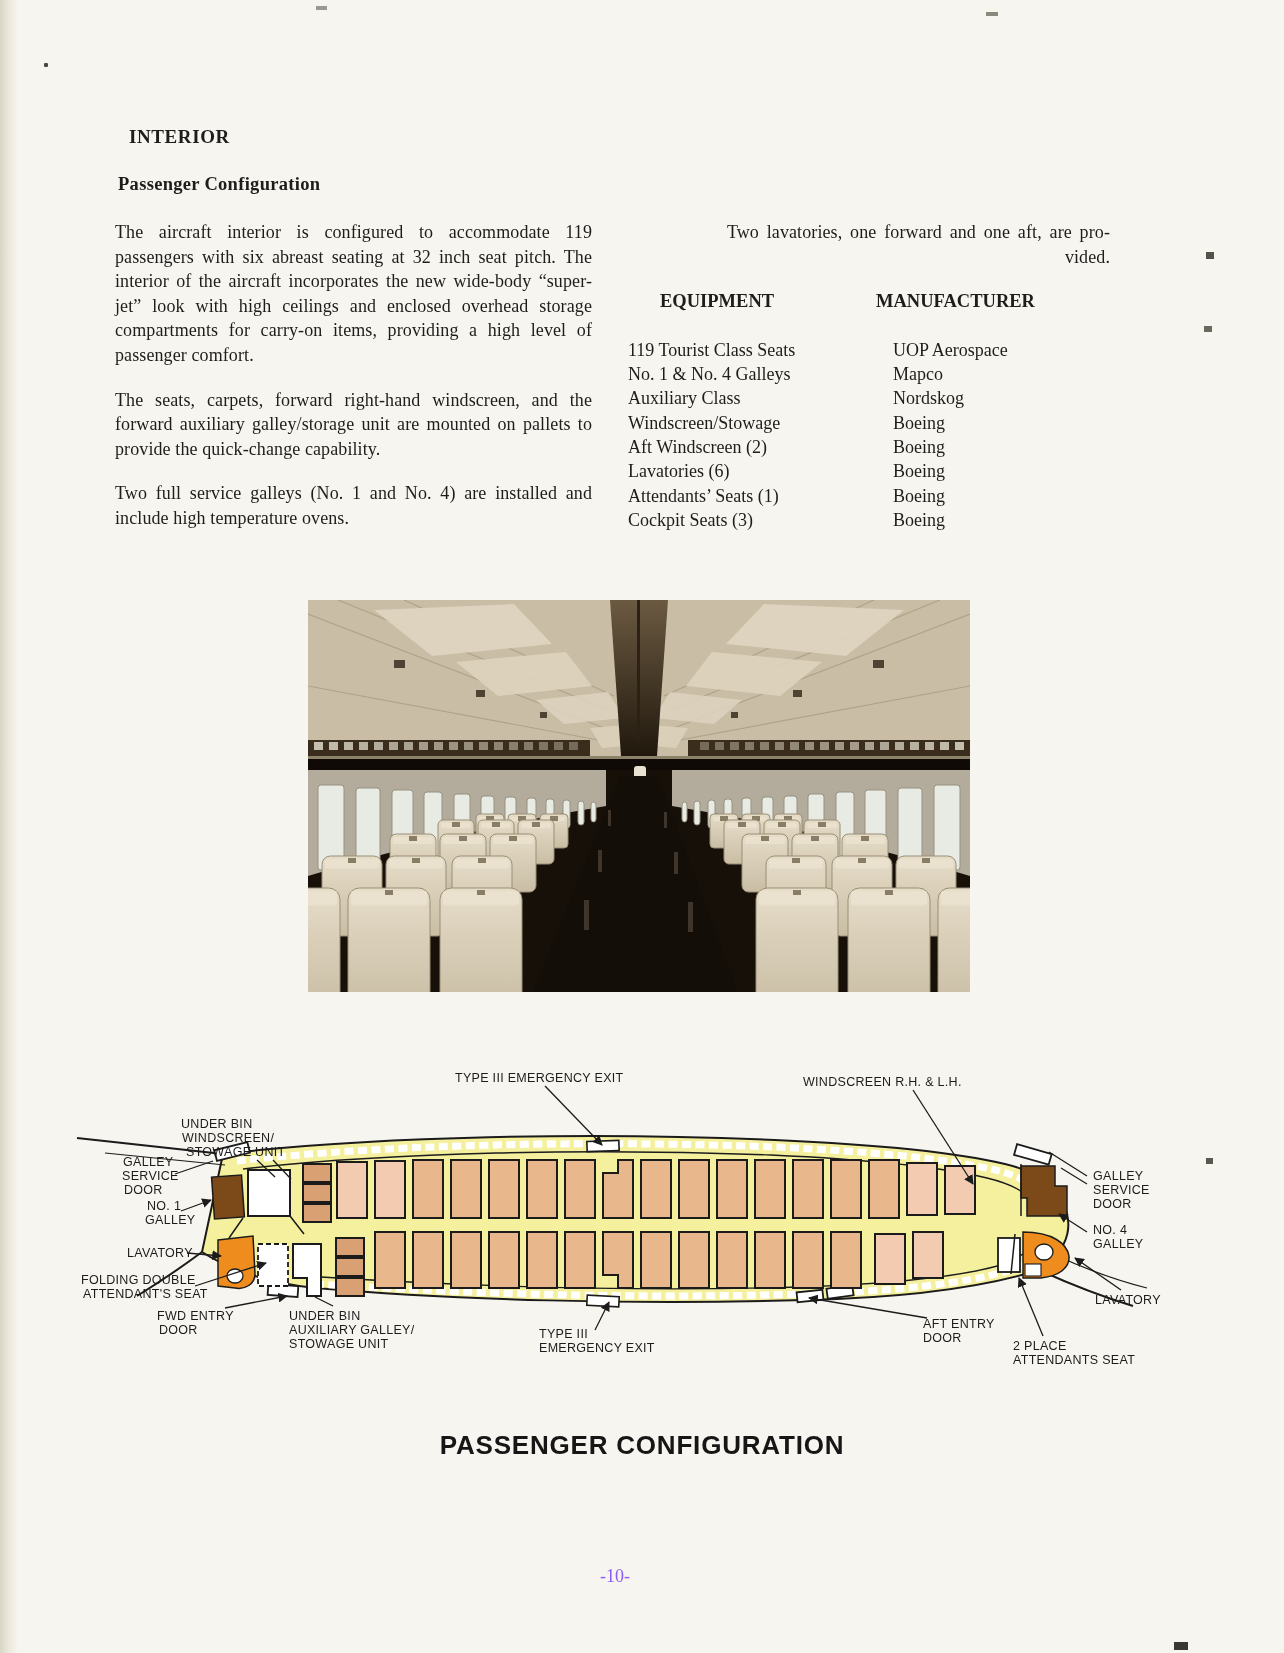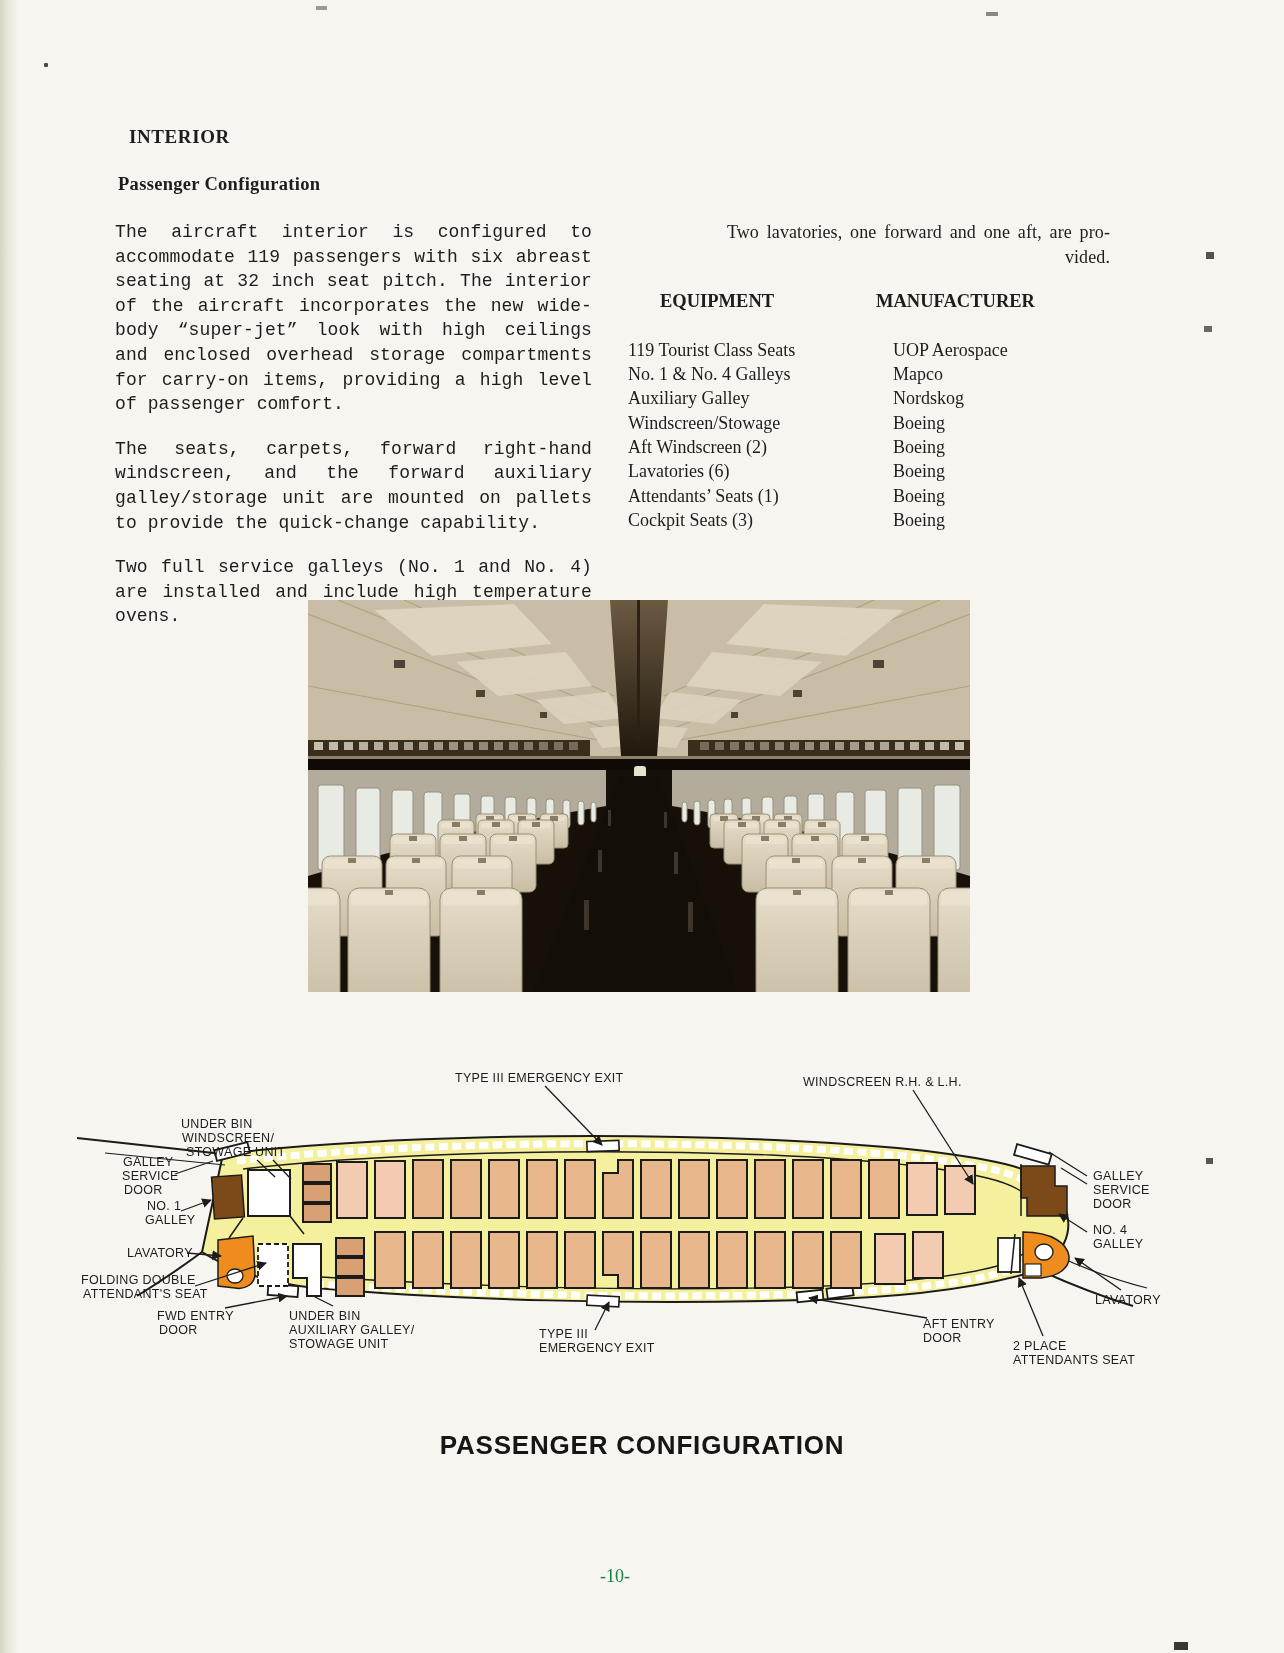--- a/index.html
+++ b/index.html
@@ -16,21 +16,21 @@
   .artifact{position:absolute;}
   .h-section{
     position:absolute;left:129px;top:126px;
     font-size:19px;font-weight:bold;letter-spacing:.6px;
   }
   .h-sub{
     position:absolute;left:118px;top:174px;
     font-size:18.5px;font-weight:bold;letter-spacing:.3px;
   }
   .col{position:absolute;top:220px;font-size:18px;line-height:24.6px;}
-  .col-left{left:115px;width:477px;font-family:Liberation Mono, monospace;}
+  .col-left{left:115px;width:477px;}
   .col-right{left:628px;width:482px;}
   .col p{margin:0 0 20px 0;text-align:justify;letter-spacing:.1px;}
   .col-right p.hyph{white-space:pre-line;text-align:right;word-spacing:3.2px;margin-bottom:8px;}
   .eqtable{margin-top:20px;font-family:Liberation Serif, serif;}
   .eqtable .thead{display:flex;font-weight:bold;font-size:18.5px;}
   .eqtable .thead .th1{margin-left:32px;width:216px;}
   .eqtable .thead .th2{}
   .eqtable .rows{margin-top:24px;}
   .eqtable .tr{display:flex;line-height:24.3px;}
   .eqtable .td1{width:265px;}
@@ -40,21 +40,21 @@
     font-family:"Liberation Sans","DejaVu Sans",sans-serif;
     font-size:12.5px;fill:#1c1c1c;letter-spacing:.3px;
   }
   .caption{
     position:absolute;left:0;top:1430px;width:1284px;text-align:center;
     font-family:"Liberation Sans","DejaVu Sans",sans-serif;
     font-size:26px;font-weight:bold;letter-spacing:.8px;color:#161616;
   }
   .pagenum{
     position:absolute;left:0;top:1566px;width:1230px;text-align:center;
-    font-size:18px;color:#15803d;
+    font-size:18px;color:#8b5cf6;
   }
 </style>
 </head>
 <body>
 
 <div class="gutter"></div>
 
 <div class="artifact" style="left:44px;top:63px;width:4px;height:4px;background:#4a4a44;border-radius:1px;"></div>
 <div class="artifact" style="left:316px;top:6px;width:11px;height:4px;background:#9a998f;"></div>
 <div class="artifact" style="left:986px;top:12px;width:12px;height:4px;background:#8a897e;"></div>
@@ -83,21 +83,21 @@
     <div class="rows">
       <div class="tr">
           <div class="td1">119 Tourist Class Seats</div>
           <div>UOP Aerospace</div>
         </div>
       <div class="tr">
           <div class="td1">No. 1 &amp; No. 4 Galleys</div>
           <div>Mapco</div>
         </div>
       <div class="tr">
-          <div class="td1">Auxiliary Galley</div>
+          <div class="td1">Auxiliary Class</div>
           <div>Nordskog</div>
         </div>
       <div class="tr">
           <div class="td1">Windscreen/Stowage</div>
           <div>Boeing</div>
         </div>
       <div class="tr">
           <div class="td1">Aft Windscreen (2)</div>
           <div>Boeing</div>
         </div>

